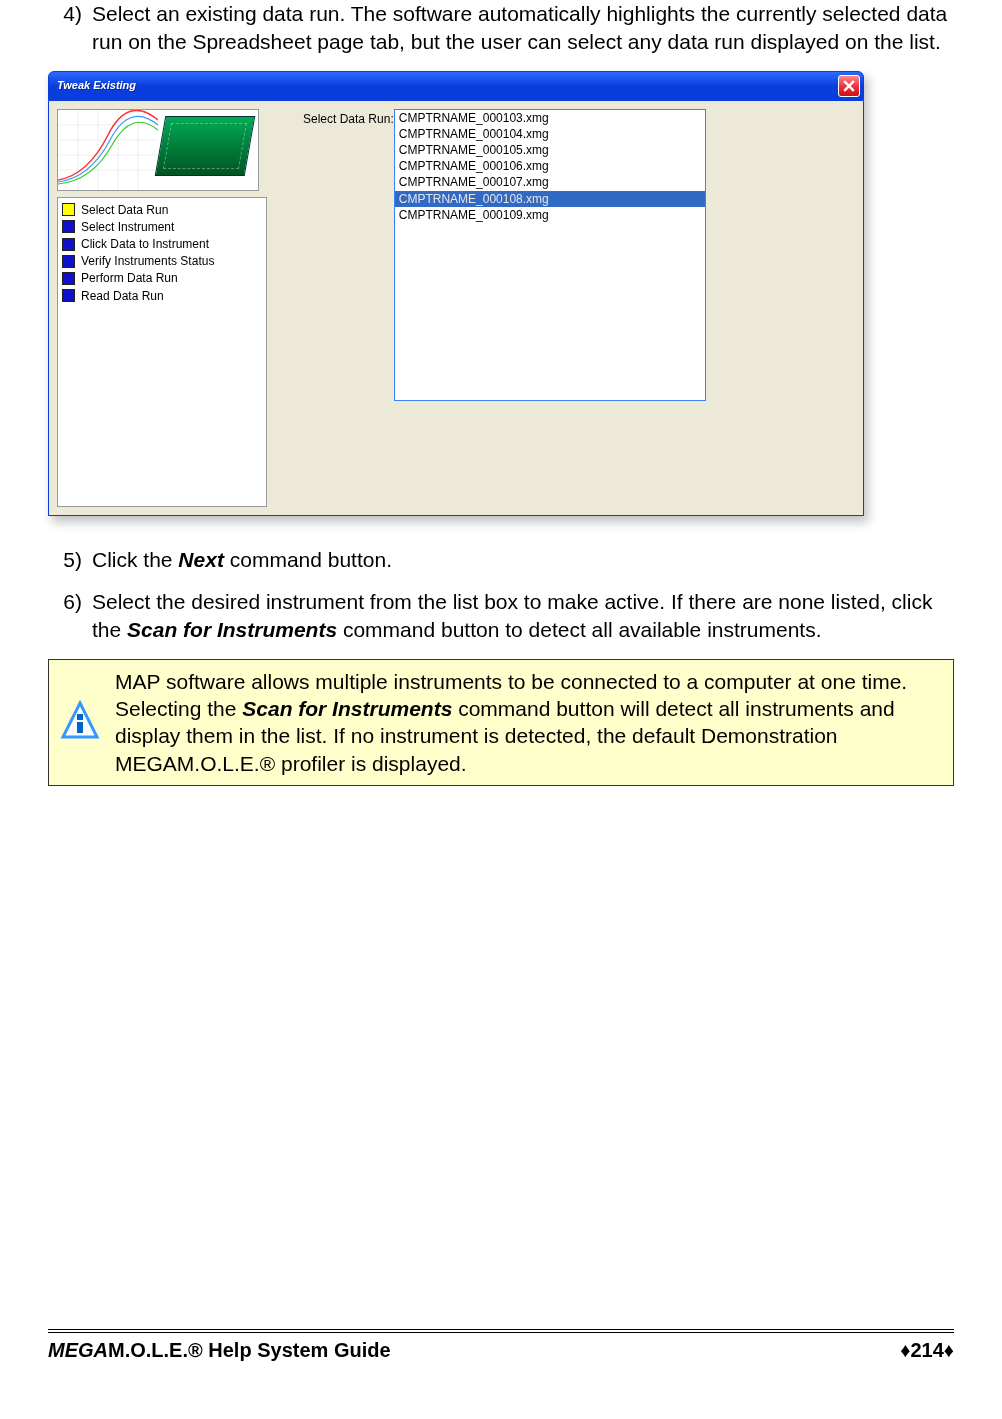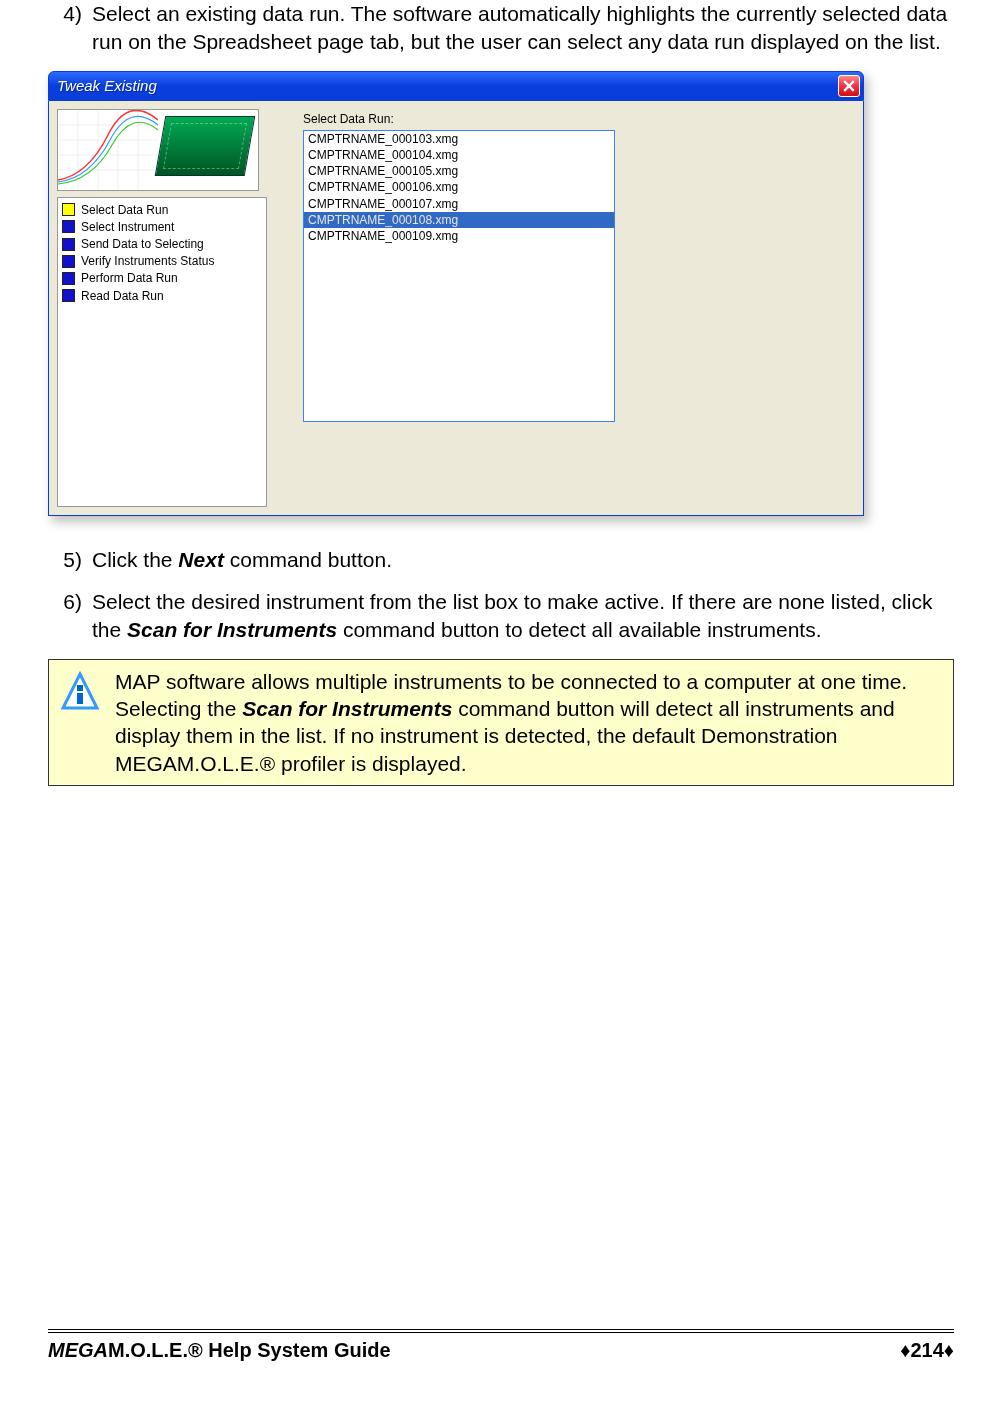--- a/index.html
+++ b/index.html
@@ -41,24 +41,24 @@
     background: linear-gradient(to bottom, #2b6aff 0%, #0a3edc 50%, #0a3edc 100%);
     display: flex;
     align-items: center;
     justify-content: space-between;
     padding: 0 3px 0 8px;
     border-radius: 6px 6px 0 0;
     border: 1px solid #0a3edc;
   }
   .titlebar-text {
     color: #fff;
-    font-weight: normal;
+    font-weight: bold;
     font-style: italic;
     font-family: "Trebuchet MS", Arial, sans-serif;
-    font-size: 15px;
+    font-size: 11px;
     text-shadow: 1px 1px 0 #052a99;
     text-align: center;
   }
   .closebox {
     width: 20px; height: 20px;
     background: linear-gradient(to bottom, #f88 0%, #e34 50%, #c11 100%);
     border: 1px solid #fff;
     border-radius: 3px;
     display: flex; align-items:center; justify-content:center;
   }
@@ -90,21 +90,21 @@
   .step-list {
     margin-top:6px; width:200px; height:300px;
     background:#fff; border:1px solid #999;
     font-family: Tahoma, sans-serif; font-size:12px;
     padding:4px;
   }
   .sl-item { display:flex; align-items:center; margin-bottom:1px;text-align:center; }
   .sq { width:11px; height:11px; margin-right:6px; border:1px solid #222; }
   .sq.y { background:#ff0; }
   .sq.b { background:#11c; }
-  .right-col { flex:1; display:flex; flex-direction:column;padding-left:38px; }
+  .right-col { flex:1; display:flex; flex-direction:row;padding-left:38px; }
   .rc-label { font-family:Tahoma,sans-serif; font-size:12px; margin-bottom:3px; margin-top:2px;}
   .listbox {
     background:#fff; border:1px solid #3b82f6; width:310px; height:290px;
     font-family:Tahoma,sans-serif; font-size:12px;
     overflow:hidden;
   }
   .lb-item { padding:0 4px; white-space:nowrap; }
   .lb-item.sel { background:#316ac5; color:#e5e5e5; }
   .btn-row {
     display:flex; gap:6px; justify-content:flex-end;
@@ -117,21 +117,21 @@
     box-shadow: 0 0 0 1px #fff inset;
   }
   .wbtn.dis { color:#aca899; }
   .cursor {
     position:absolute; width:18px; height:24px;
   }
   
   .notebox {
     border:1.5px solid #333;
     background:#ffffcc;
-    display:flex; gap:14px; align-items:flex-start;
+    display:flex; gap:14px; align-items:center;
     padding:8px 14px 8px 10px;
     margin-top:8px;
   }
   .note-icon {
     width:42px; height:50px; flex-shrink:0; position:relative;
   }
   .note-text { font-size:21px; line-height:1.3; }
   
   .footer {
     position:absolute; bottom:6px; left:48px; right:48px;
@@ -186,21 +186,21 @@
           <div class="sl-item">
               <span class="sq y"></span>
               <span>Select Data Run</span>
             </div>
           <div class="sl-item">
               <span class="sq b"></span>
               <span>Select Instrument</span>
             </div>
           <div class="sl-item">
               <span class="sq b"></span>
-              <span>Send Data to Selecting</span>
+              <span>Click Data to Instrument</span>
             </div>
           <div class="sl-item">
               <span class="sq b"></span>
               <span>Verify Instruments Status</span>
             </div>
           <div class="sl-item">
               <span class="sq b"></span>
               <span>Perform Data Run</span>
             </div>
           <div class="sl-item">

